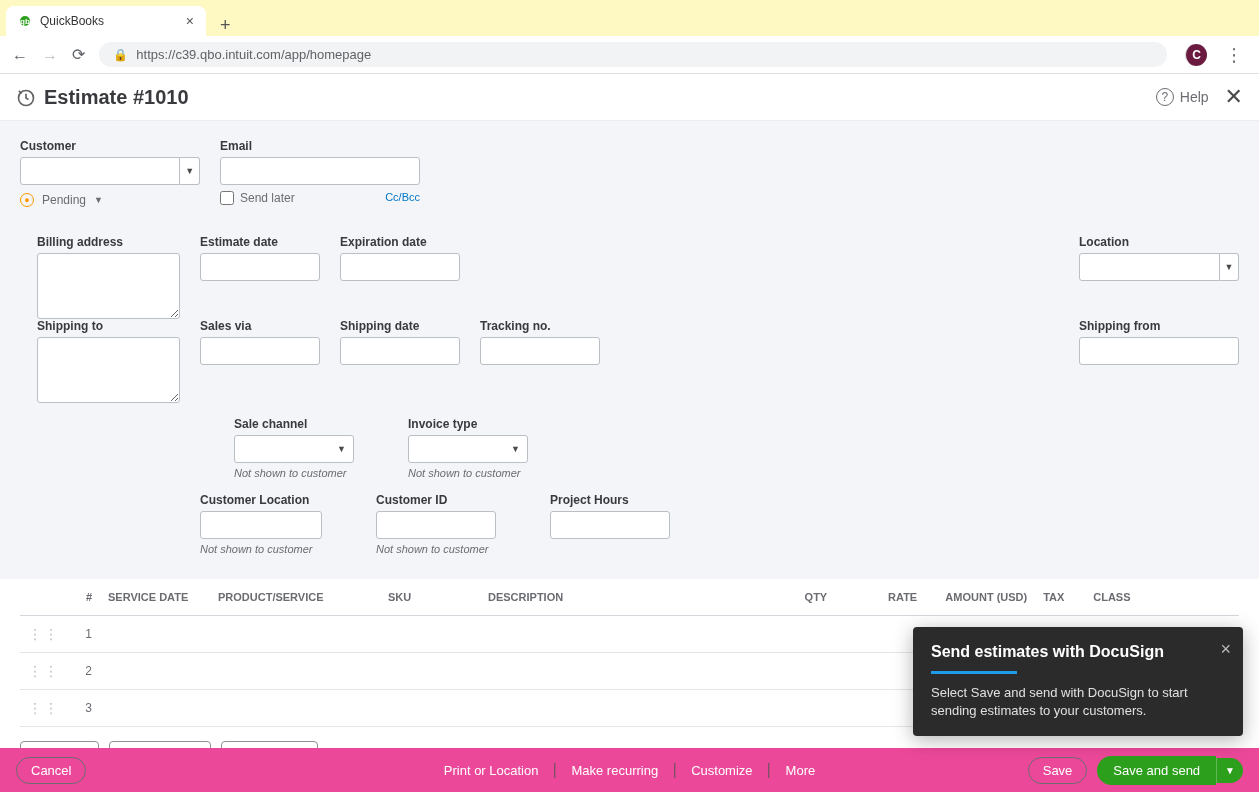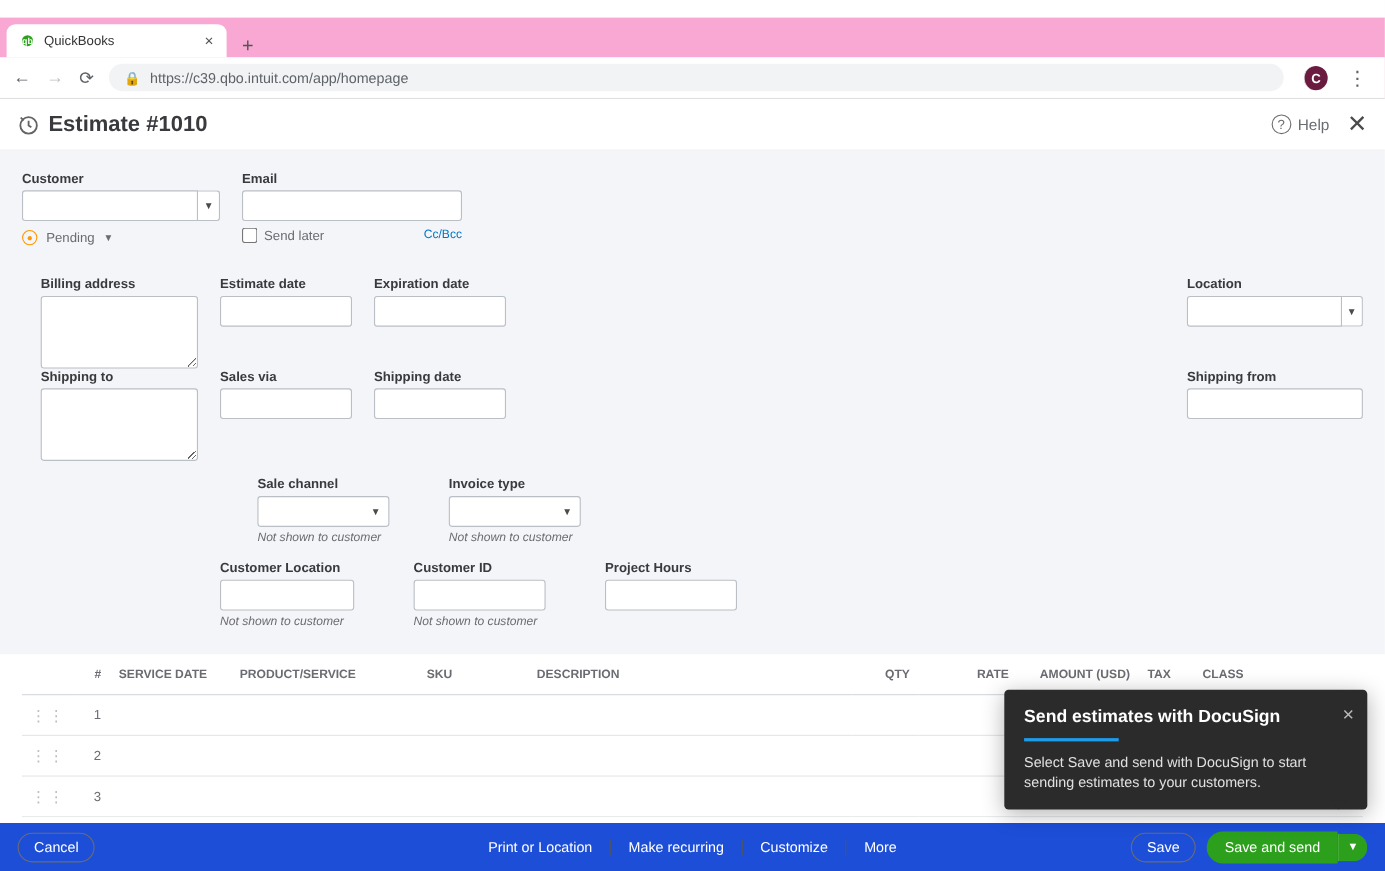--- a/index.html
+++ b/index.html
@@ -1,19 +1,19 @@
 <!DOCTYPE html>
 <html><head>
 <meta charset="utf-8">
 <style>
   * { box-sizing: border-box; margin: 0; padding: 0; font-family: -apple-system, BlinkMacSystemFont, "Segoe UI", Helvetica, Arial, sans-serif; }
   body { background: #fff; font-size: 13px; color: #393a3d; }
 
   
-  .browser-chrome { background: #f9a8d4; margin-top: 16px; }
+  .browser-chrome { background: #fef9c3; }
   .tab-strip { display: flex; align-items: flex-end; height: 36px; padding: 6px 6px 0 6px; gap: 6px; }
   .tab { display: flex; align-items: center; gap: 8px; background: #fff; border-radius: 8px 8px 0 0; padding: 6px 12px; min-width: 200px; height: 30px; font-size: 12px; color: #333; }
   .tab .favicon { width: 14px; height: 14px; background: #2ca01c; border-radius: 50%; border: 2px solid #fff; display:flex; align-items:center; justify-content:center; color:#fff; font-size:8px; font-weight:bold; }
   .tab .close { margin-left: auto; color: #555; font-size: 14px; }
   .newtab { color: #555; font-size: 18px; padding: 0 8px; }
   .addr-row { display: flex; align-items: center; gap: 14px; padding: 6px 12px; background: #fff; border-bottom: 1px solid #e0e0e0; }
   .nav-icons { display: flex; align-items: center; gap: 14px; color: #5f6368; }
   .nav-icons span { font-size: 16px; cursor: pointer; }
   .addr-bar { flex: 1; display: flex; align-items: center; gap: 8px; background: #f1f3f4; border-radius: 14px; padding: 5px 14px; color: #5f6368; font-size: 13px; }
   .addr-bar .lock { font-size: 12px; }
@@ -87,21 +87,21 @@
 
   
   .docusign-tip { position:fixed; right:16px; bottom:56px; width:330px; background:#2b2b2b; color:#fff; border-radius:4px; padding:16px 18px; z-index:50; box-shadow:0 4px 20px rgba(0,0,0,.3); }
   .docusign-tip h3 { font-size:16px; font-weight:600; margin-bottom:10px; }
   .docusign-tip .bar { width:86px; height:3px; background:#1e9be9; margin-bottom:10px; }
   .docusign-tip p { font-size:13px; line-height:1.4; color:#e0e0e0; }
   .docusign-tip .close-tip { position:absolute; right:12px; top:12px; color:#bbb; font-size:18px; cursor:pointer; }
   .docusign-tip::after { content:""; position:absolute; right:18px; bottom:-8px; border:8px solid transparent; border-top-color:#2b2b2b; }
 
   
-  .footer-bar { position:fixed; bottom:0; left:0; right:0; height:44px; background:#1d4ed8; display:flex; align-items:center; padding:0 16px; color:#fff; font-size:13px; z-index:40; }
+  .footer-bar { position:fixed; bottom:0; left:0; right:0; height:44px; background:#ec4899; display:flex; align-items:center; padding:0 16px; color:#fff; font-size:13px; z-index:40; }
   .footer-left .cancel-btn { border:1px solid #6b6c72; border-radius:18px; padding:5px 14px; color:#fff; background:transparent; font-size:13px; }
   .footer-center { position:absolute; left:50%; transform:translateX(-50%); display:flex; gap:0; align-items:center; }
   .footer-center .flink { color:#fff; padding:0 16px; font-size:13px; border-right:1px solid #555; cursor:pointer; }
   .footer-center .flink:last-child { border-right:none; }
   .footer-right { margin-left:auto; display:flex; align-items:center; gap:10px; }
   .save-txt { color:#fff; font-size:13px; border:1px solid #6b6c72; border-radius:16px; padding:5px 14px; }
   .save-send { display:flex; align-items:center; }
   .save-send-main { background:#2ca01c; color:#fff; border:none; padding:7px 16px; border-radius:16px 0 0 16px; font-size:13px; font-weight:500; cursor:pointer; }
   .save-send-drop { background:#2ca01c; color:#fff; border:none; border-left:1px solid rgba(255,255,255,.25); padding:7px 8px; border-radius:0 16px 16px 0; font-size:10px; cursor:pointer; }
 
@@ -203,20 +203,24 @@
     <div class="col addr-col">
       <label class="field-label">Shipping to</label>
       <textarea class="textarea-input" style="height: 66px;"></textarea>
     </div>
     <div class="col date-col">
       <label class="field-label">Sales via</label>
       <input class="txt-input" style="">
     </div>
     <div class="col date-col">
       <label class="field-label">Shipping date</label>
+      <input class="txt-input" style="">
+    </div>
+    <div class="col date-col">
+      <label class="field-label">Tracking no.</label>
       <input class="txt-input" style="">
     </div>
     <div class="col shipping-right">
       <label class="field-label">Shipping from</label>
       <input class="txt-input" style="">
     </div>
   </div>
 
   <div class="row row4">
     <div class="col addr-col"></div>

